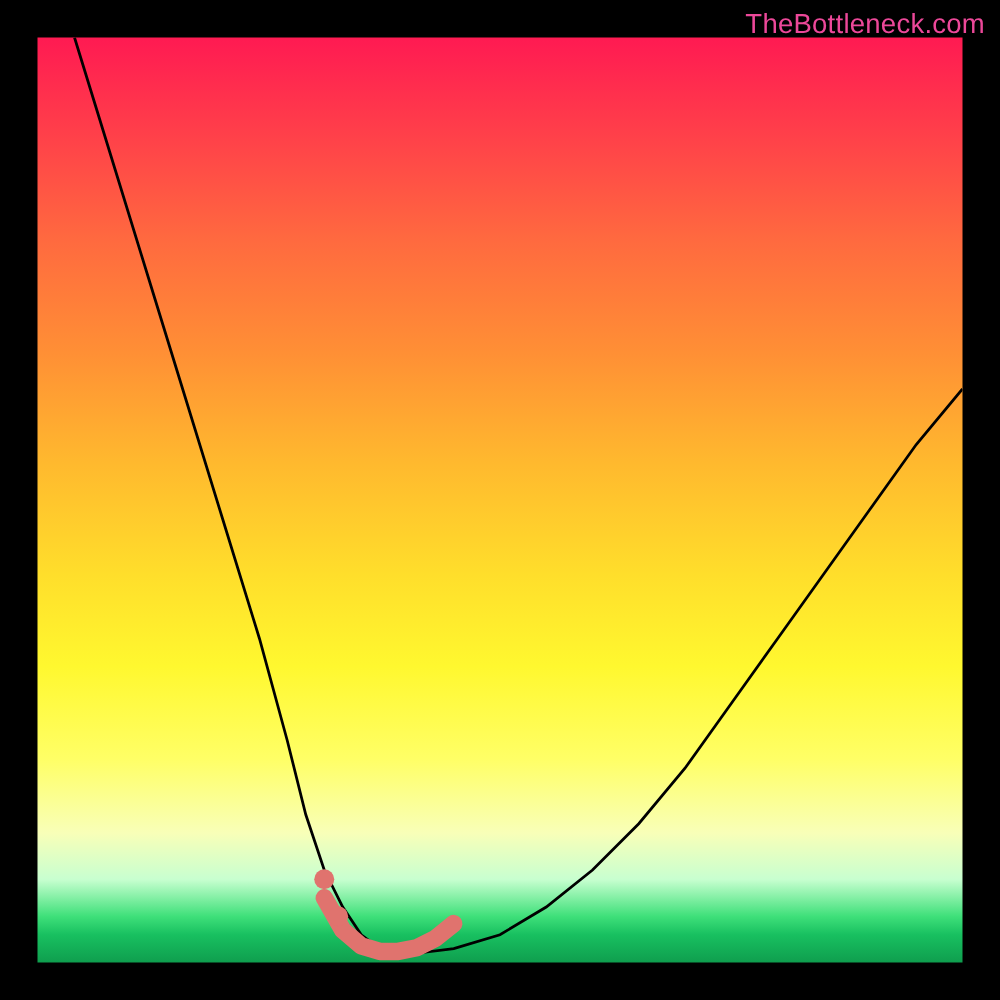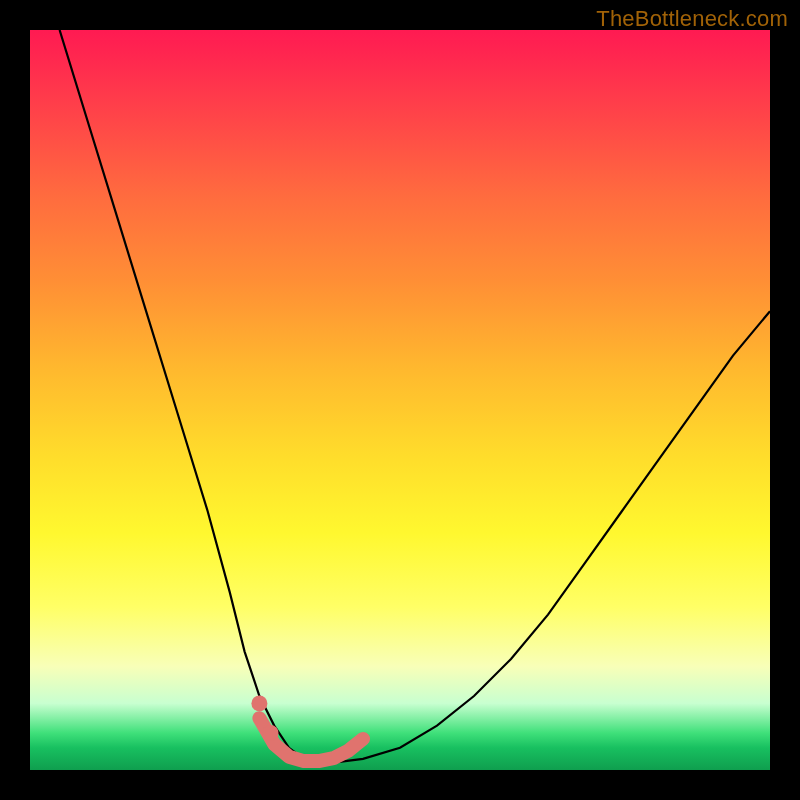--- a/index.html
+++ b/index.html
@@ -38,21 +38,21 @@
       #c8ffd0 91%,
       #3fe07a 95%,
       #18c060 97%,
       #0f9e4e 100%
     );
   }
   .watermark {
     position: absolute;
     top: 6px;
     right: 12px;
-    color: #a16207;
+    color: #ec4899;
     font-size: 22px;
     font-weight: 500;
     letter-spacing: 0.2px;
     user-select: none;
   }
   svg.curve {
     position: absolute;
     left: 0;
     top: 0;
     width: 740px;

